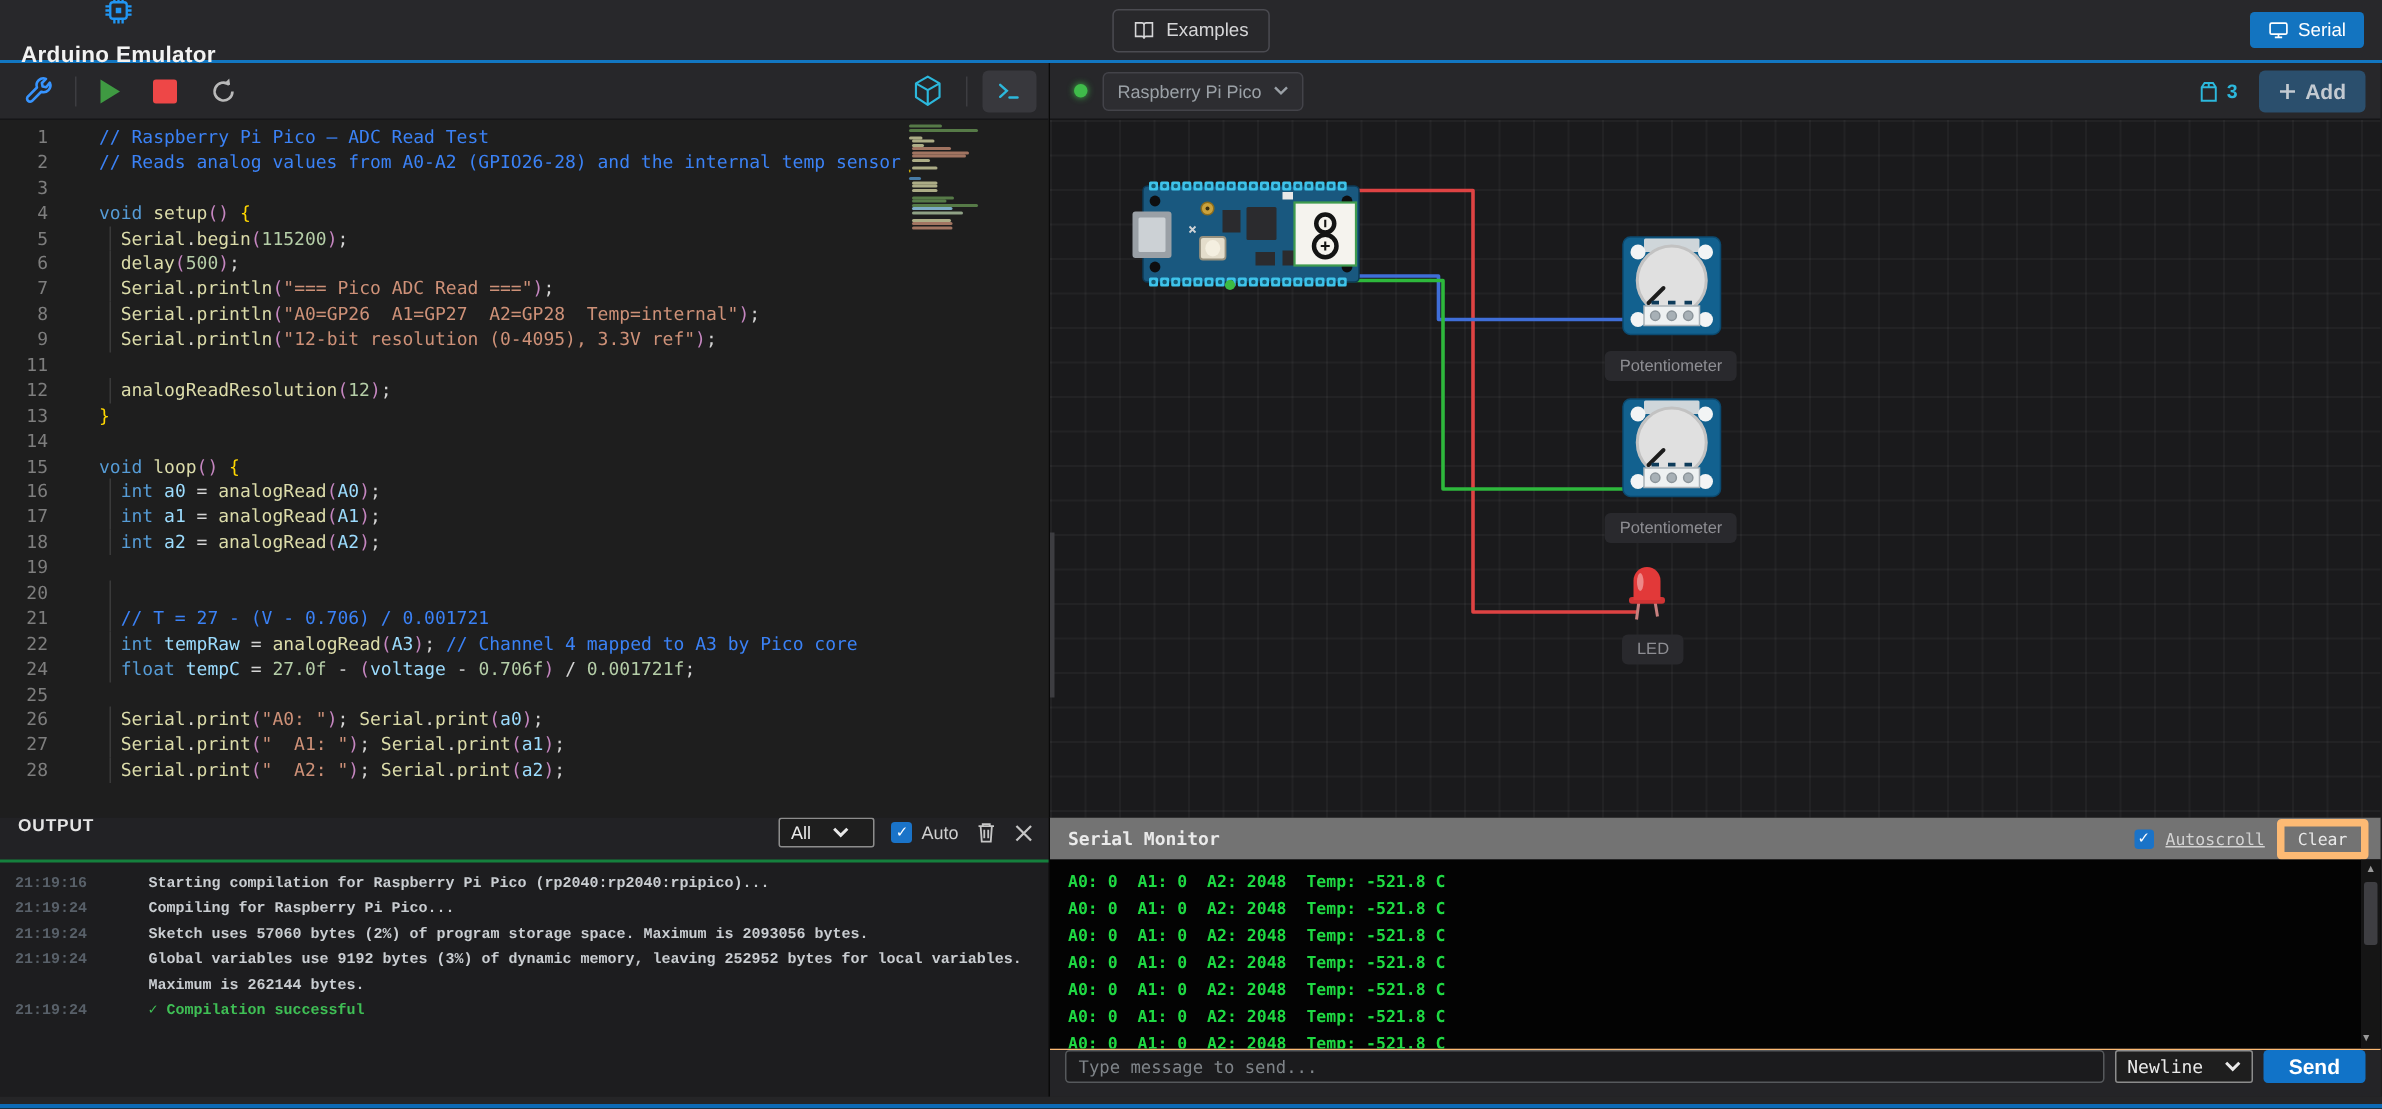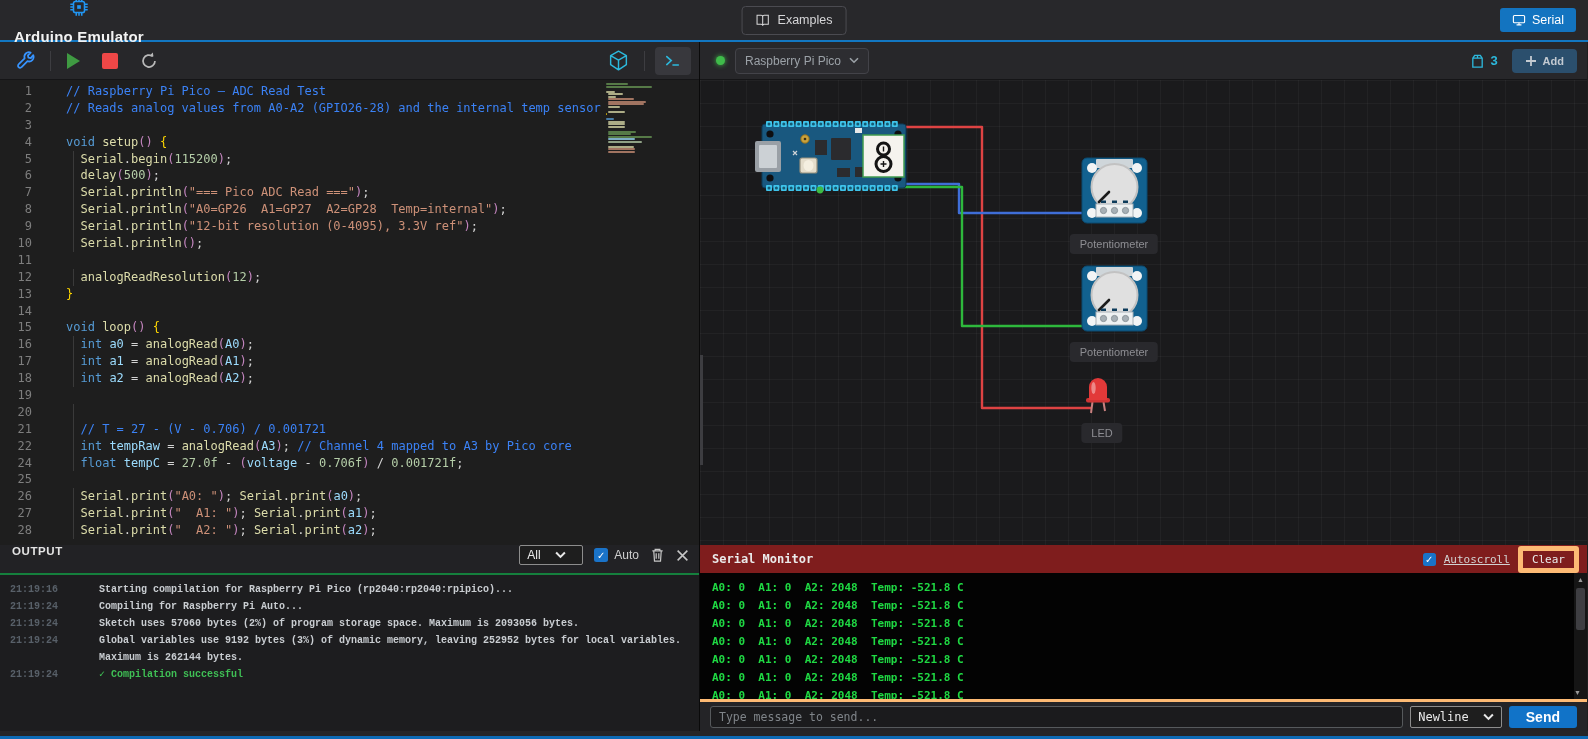--- a/index.html
+++ b/index.html
@@ -45,21 +45,21 @@
   .minimap { position:absolute; top:3px; right:5px; width:88px; height:76px; }
   .mm-bar { height:2px; margin-bottom:0.5px; border-radius:1px; opacity:.75; }
 
   
   .sim-header { height:38px; background:#27272a; display:flex; align-items:center; border-bottom:1px solid #151517; }
   .status-dot { width:9px; height:9px; border-radius:50%; background:#3fbb4a; margin-left:16px; box-shadow:0 0 5px #3fbb4a; }
   .select-box { display:flex; align-items:center; gap:8px; background:#2d2d31; border:1px solid #434349;
     border-radius:4px; padding:5px 9px; color:#9ba1a7; font-size:12px; margin-left:10px; cursor:pointer; }
   .parts-count { display:flex; align-items:center; gap:5px; color:#2cb8dc; font-size:13px; font-weight:bold; margin-right:14px; }
   .add-btn { display:flex; align-items:center; gap:6px; background:#2b4f6d; border:none; border-radius:4px;
-    padding:6px 13px; color:#c3cad1; font-size:11px; font-weight:bold; margin-right:10px; cursor:pointer; }
+    padding:6px 13px; color:#c3cad1; font-size:14px; font-weight:bold; margin-right:10px; cursor:pointer; }
 
   
   .canvas { position:relative; height:465px; background:#1a1a1c;
     background-image:linear-gradient(rgba(255,255,255,.035) 1px, transparent 1px),
                      linear-gradient(90deg, rgba(255,255,255,.035) 1px, transparent 1px);
     background-size:23px 23px; overflow:hidden; }
   .canvas svg { position:absolute; inset:0; }
   .part-label { position:absolute; transform:translate(-50%,-50%); background:#29292d; color:#8e8e93;
     border-radius:4px; padding:4px 10px; font-size:11px; white-space:nowrap; }
   .canvas-scroll-sliver { position:absolute; left:0; top:275px; width:3px; height:110px; background:#3d3d41; }
@@ -76,36 +76,36 @@
     display:flex; align-items:center; justify-content:center; cursor:pointer; }
   .chk-label { color:#cfcfcf; font-size:12px; }
   .log { flex:1; overflow:hidden; padding-top:6px; }
   .log-row { display:flex; font-family:Liberation Mono, monospace; font-size:10px; font-weight:bold; line-height:17px;gap:39px; }
   .log-time { width:60px; flex:none; color:#586069; text-align:left; padding-left:10px; }
   .log-text { flex:1; color:#c9cdd1; padding-right:12px; word-break:break-all; }
   .log-row.success .log-text { color:#3fbf55; }
 
   
   .serial-panel { width:887px; background:#242427; display:flex; flex-direction:column; }
-  .serial-header { height:28px; display:flex; align-items:center; background:#7f1d1d; }
+  .serial-header { height:28px; display:flex; align-items:center; background:#737373; }
   .serial-title { font-family:"DejaVu Sans Mono", monospace; color:#eaeaea; font-size:12px; font-weight:bold; margin-left:12px; }
   .ser-controls { margin-left:auto; margin-right:8px; display:flex; align-items:center; gap:8px; }
   .chk-sm { width:13px; height:13px; }
   .autoscroll-label { font-family:"DejaVu Sans Mono", monospace; color:#d2d2d2; font-size:11px;text-decoration:underline; }
   .clear-btn { font-family:"DejaVu Sans Mono", monospace; background:transparent; border:5px solid #fdba74;
     border-radius:3px; color:#eaeaea; font-size:11px; padding:2px 9px; cursor:pointer; }
   .terminal { position:relative; flex:1; background:#030303; overflow:hidden; }
   .term-lines { padding:6px 0 0 12px; }
   .term-line { font-family:"DejaVu Sans Mono", monospace; font-size:11px; font-weight:bold;
     color:#1fd943; line-height:18px; white-space:pre; }
   .term-scroll { position:absolute; right:0; top:0; bottom:0; width:13px; background:#151515; }
   .scroll-arrow { color:#9a9a9a; font-size:7px; text-align:center; height:13px; line-height:13px; cursor:pointer; }
   .scroll-arrow.bottom { position:absolute; bottom:0; left:0; right:0; }
   .scroll-thumb { position:absolute; top:15px; left:2px; width:9px; height:42px; background:#3e3e42; border-radius:2px; cursor:pointer; }
-  .serial-input-row { height:32px; display:flex; align-items:center; gap:7px; padding:0 10px; background:#242427; border-top:3px solid #fdba74; }
+  .serial-input-row { height:32px; display:flex; align-items:flex-start; gap:7px; padding:0 10px; background:#242427; border-top:1px solid #fdba74; }
   .msg-input { flex:1; height:22px; background:#1b1b1d; border:1px solid #56595c; border-radius:3px;
     color:#d8d8d8; font-family:"DejaVu Sans Mono", monospace; font-size:11.5px; padding:0 8px; }
   .msg-input::placeholder { color:#7f8489; }
   .newline-select { min-width:86px; height:22px; padding:2px 7px; }
   .send-btn { height:22px; background:#1173c8; color:#fff; border:none; border-radius:3px;
     font-size:14px; font-weight:bold; padding:0 17px; cursor:pointer; }
 
   .status-strip { height:8px; background:#252527; border-bottom:3px solid #0d6ab5; }
   svg.ic { display:block; }
 </style>
@@ -206,24 +206,20 @@
             <span class="ln">7</span>
             <span class="lc"><span class="tk-pn">  </span><span class="tk-fn">Serial</span><span class="tk-pn">.</span><span class="tk-fn">println</span><span class="tk-pr">(</span><span class="tk-st">"=== Pico ADC Read ==="</span><span class="tk-pr">)</span><span class="tk-pn">;</span></span>
           </div>
           <div class="code-line ind">
             <span class="ln">8</span>
             <span class="lc"><span class="tk-pn">  </span><span class="tk-fn">Serial</span><span class="tk-pn">.</span><span class="tk-fn">println</span><span class="tk-pr">(</span><span class="tk-st">"A0=GP26  A1=GP27  A2=GP28  Temp=internal"</span><span class="tk-pr">)</span><span class="tk-pn">;</span></span>
           </div>
           <div class="code-line ind">
             <span class="ln">9</span>
             <span class="lc"><span class="tk-pn">  </span><span class="tk-fn">Serial</span><span class="tk-pn">.</span><span class="tk-fn">println</span><span class="tk-pr">(</span><span class="tk-st">"12-bit resolution (0-4095), 3.3V ref"</span><span class="tk-pr">)</span><span class="tk-pn">;</span></span>
-          </div>
-          <div class="code-line ind">
-            <span class="ln">10</span>
-            <span class="lc"><span class="tk-pn">  </span><span class="tk-fn">Serial</span><span class="tk-pn">.</span><span class="tk-fn">println</span><span class="tk-pr">()</span><span class="tk-pn">;</span></span>
           </div>
           <div class="code-line">
             <span class="ln">11</span>
             <span class="lc"></span>
           </div>
           <div class="code-line ind">
             <span class="ln">12</span>
             <span class="lc"><span class="tk-pn">  </span><span class="tk-fn">analogReadResolution</span><span class="tk-pr">(</span><span class="tk-nm">12</span><span class="tk-pr">)</span><span class="tk-pn">;</span></span>
           </div>
           <div class="code-line">
@@ -518,21 +514,21 @@
         </svg>
       </div>
     </div>
     <div class="log">
         <div class="log-row">
           <span class="log-time">21:19:16</span>
           <span class="log-text">Starting compilation for Raspberry Pi Pico (rp2040:rp2040:rpipico)...</span>
         </div>
         <div class="log-row">
           <span class="log-time">21:19:24</span>
-          <span class="log-text">Compiling for Raspberry Pi Auto...</span>
+          <span class="log-text">Compiling for Raspberry Pi Pico...</span>
         </div>
         <div class="log-row">
           <span class="log-time">21:19:24</span>
           <span class="log-text">Sketch uses 57060 bytes (2%) of program storage space. Maximum is 2093056 bytes.</span>
         </div>
         <div class="log-row">
           <span class="log-time">21:19:24</span>
           <span class="log-text">Global variables use 9192 bytes (3%) of dynamic memory, leaving 252952 bytes for local variables. Maximum is 262144 bytes.</span>
         </div>
         <div class="log-row success">

